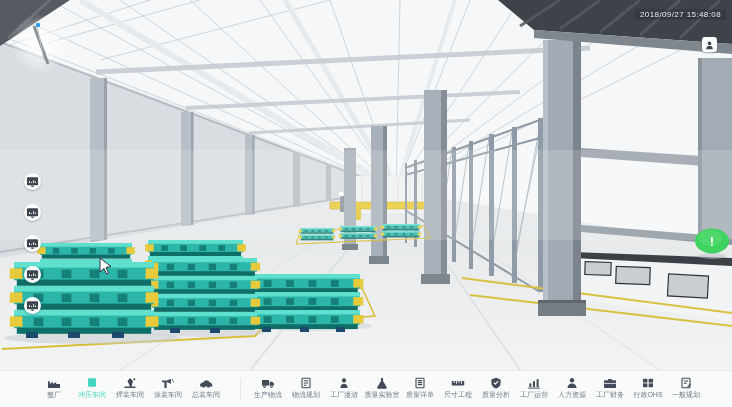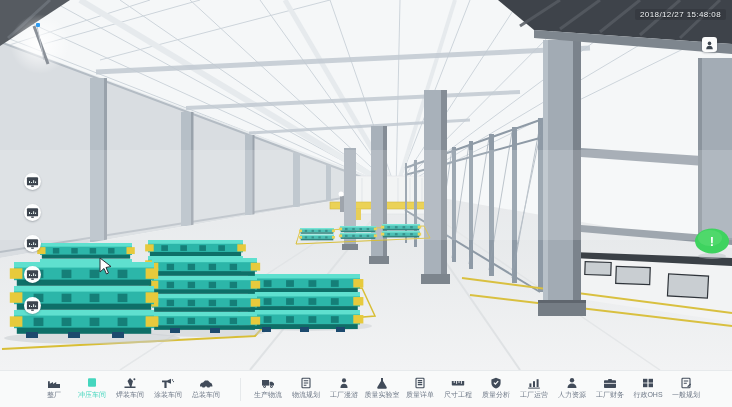--- a/index.html
+++ b/index.html
@@ -256,21 +256,21 @@
     <g>
       <ellipse cx="712" cy="256" rx="14" ry="3" fill="#b9bfc4" opacity=".5"></ellipse>
       <ellipse cx="712" cy="241" rx="17" ry="12.5" fill="#3ed35f"></ellipse>
       <ellipse cx="710" cy="238" rx="12" ry="8" fill="#5cdd74" opacity=".55"></ellipse>
       <text x="712" y="245.5" text-anchor="middle" font-size="13" font-weight="bold" fill="#ffffff" font-family="Liberation Sans, sans-serif">!</text>
     </g>
 
     <polygon points="100,258 100,272 104,268.5 106.5,274 108.5,273 106,267.5 111,266.5" fill="#ffffff" stroke="#2c3036" stroke-width="1"></polygon>
   </svg>
 
-  <div class="timestamp">2018/12/27 15:48:08</div>
+  <div class="timestamp">2018/09/27 15:48:08</div>
 
   <div class="user-btn">
     <svg width="11" height="10" viewBox="0 0 14 12">
       <g fill="#3d454f">
           <circle cx="7" cy="4" r="2.3"></circle>
           <path d="M2.8 11.5c0-2.9 1.9-4.4 4.2-4.4s4.2 1.5 4.2 4.4z"></path>
         </g>
     </svg>
   </div>
 

